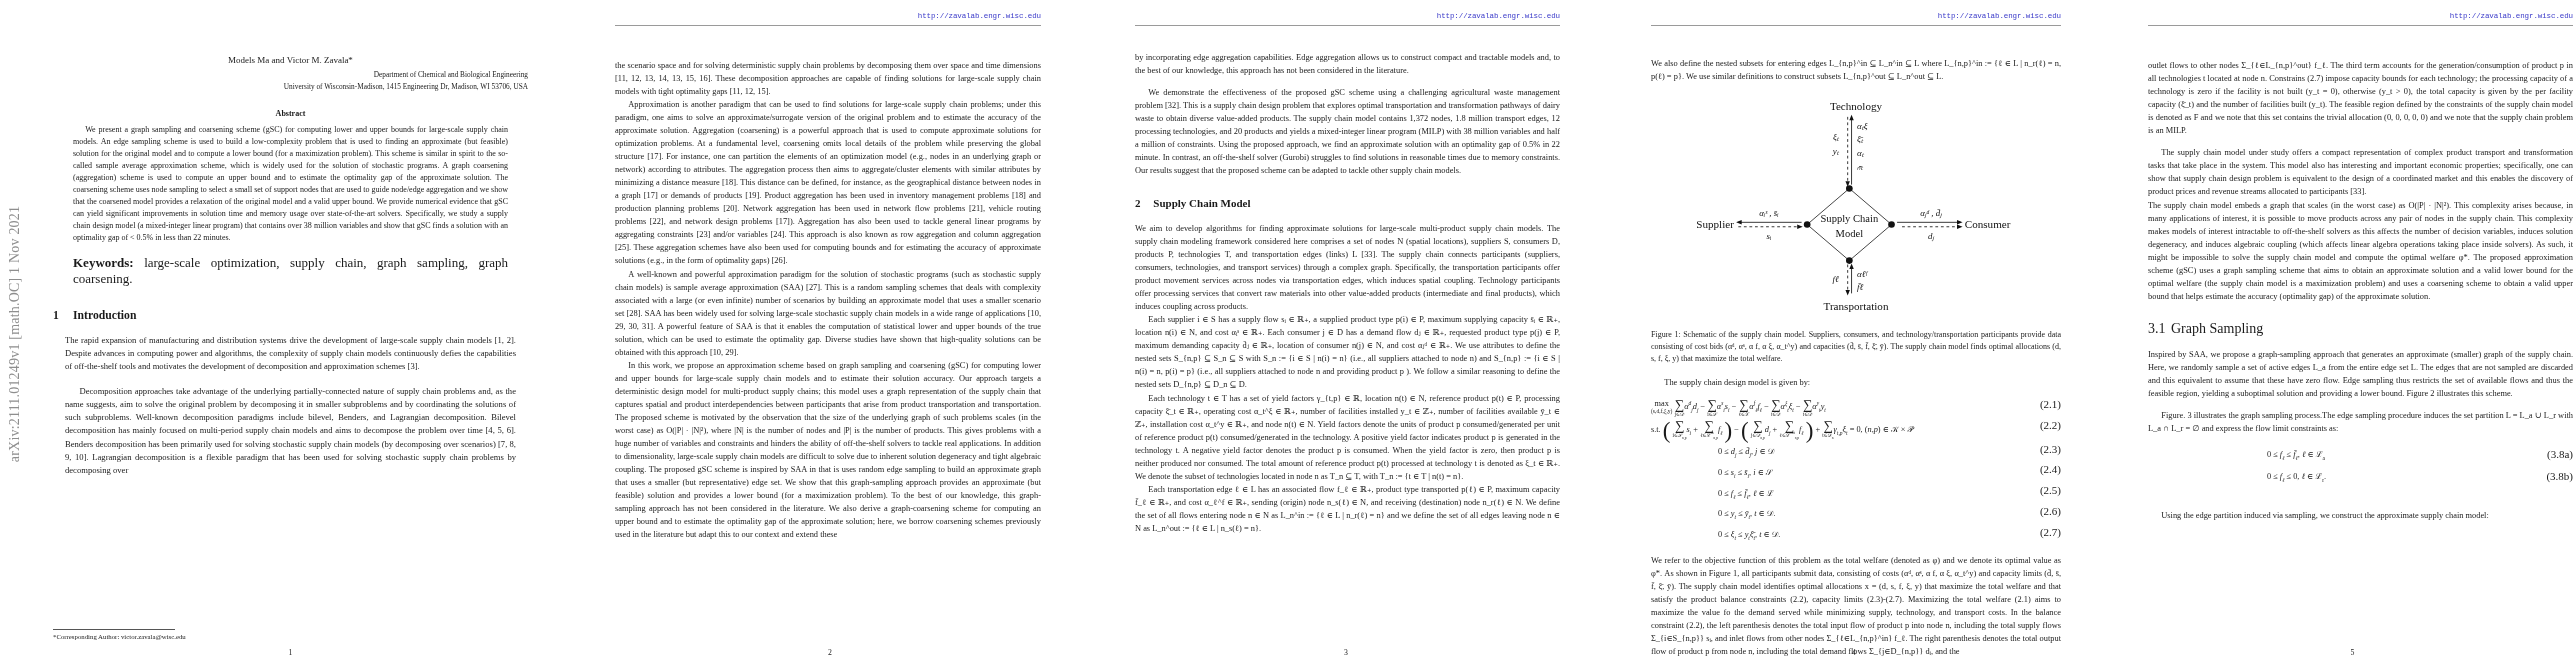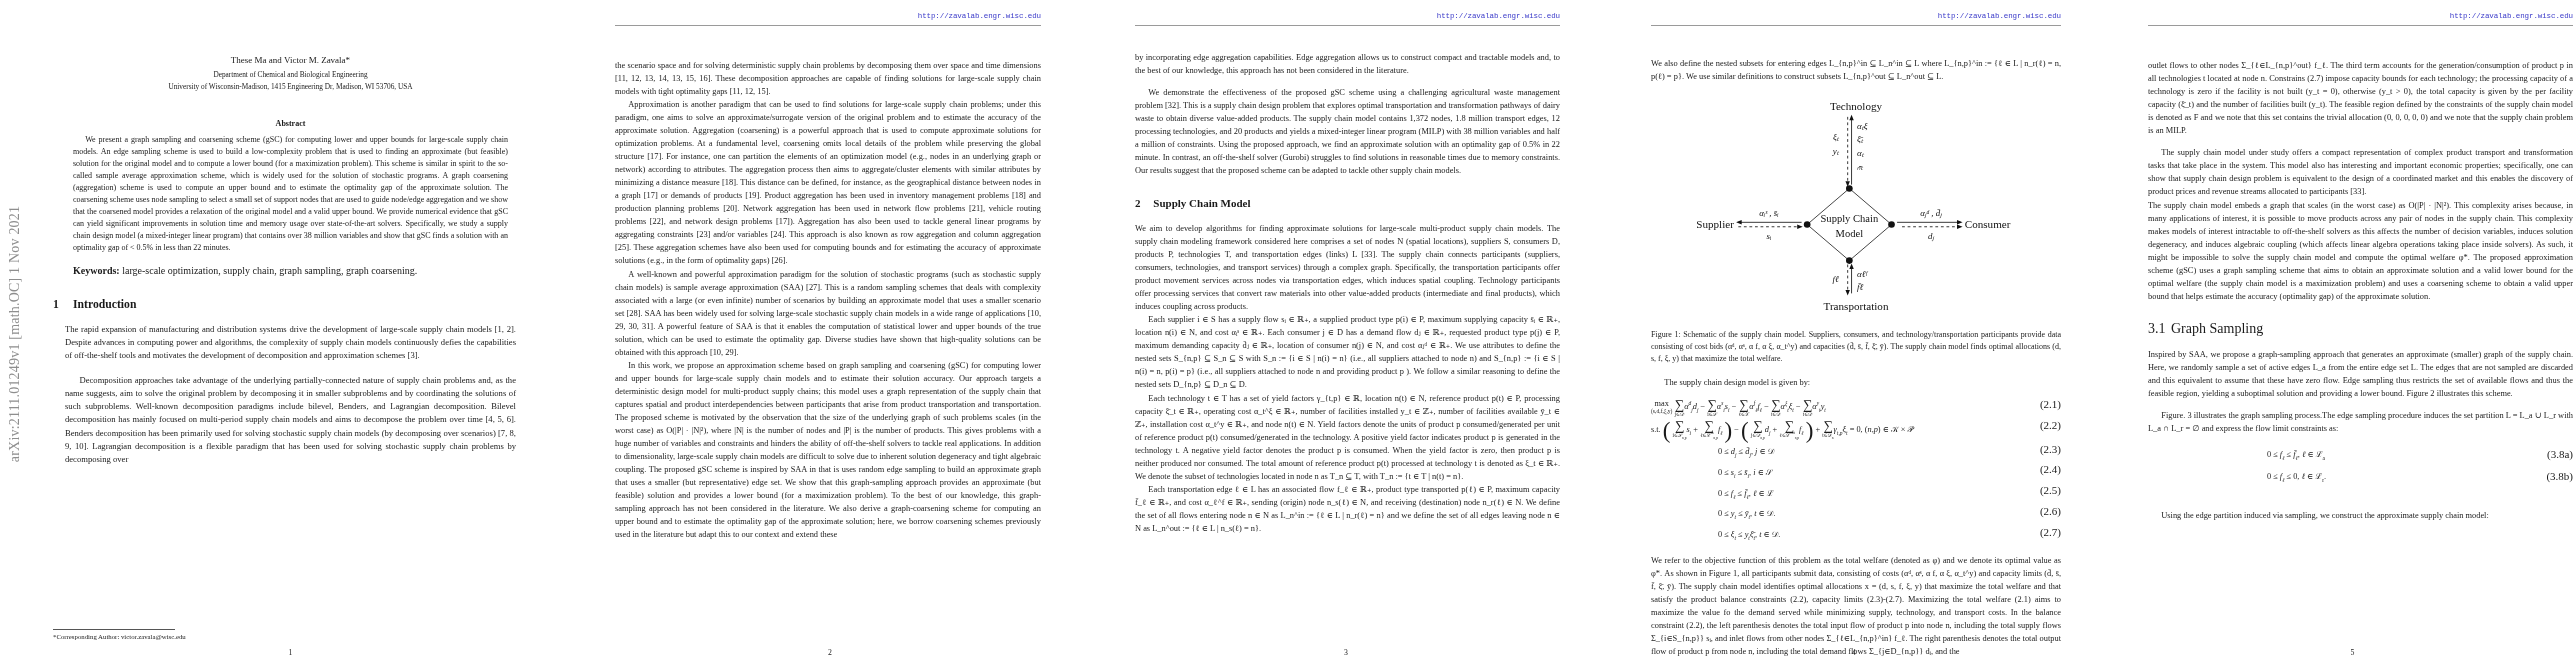--- a/index.html
+++ b/index.html
@@ -40,27 +40,27 @@
     font-size:7.5px;color:#3b3bc9;letter-spacing:-0.1px;
   }
   .runhead .rule{position:absolute;left:0;right:0;top:13.3px;border-top:0.8px solid #9a9a9a;}
 
   
   .title{
     text-align:center;font-size:14.5px;line-height:1.38;margin:47px 0 0 0;font-weight:400;
     letter-spacing:0.1px;
   }
   .authors{text-align:center;font-size:9px;margin-top:22px;}
-  .affil{text-align:center;font-size:7.3px;margin-top:5px;line-height:1.5;}
-  .abs-h{text-align:center;font-weight:bold;font-size:8px;margin-top:26px;}
+  .affil{text-align:right;font-size:7.3px;margin-top:5px;line-height:1.5;}
+  .abs-h{text-align:center;font-weight:bold;font-size:8px;margin-top:16px;}
   .abs-body{
     font-size:8px;line-height:1.495;text-align:justify;
     margin:6.1px 20px 0 20px;text-indent:12.2px;
   }
-  .keywords{font-size:10px;margin:11px 20px 0 20px;text-align:justify;}
+  .keywords{font-size:13px;margin:11px 20px 0 20px;text-align:justify;}
   .keywords b{font-weight:bold;}
   h2.sec{font-size:11.7px;font-weight:bold;margin:22px 0 7.8px 0;}
   h2.sec .num{display:inline-block;min-width:20px;}
   .body1{font-size:8.6px;line-height:1.53;text-align:justify;}
   .body1 p{margin:12px;text-indent:14.5px;}
   .body1 p.noind{text-indent:0;}
   .fnote{position:absolute;left:53px;bottom:27px;width:311px;}
   .fnote .rule{width:122px;border-top:0.5px solid #555;margin-bottom:2.8px;}
   .fnote .txt{font-size:6.8px;}
   .folio{position:absolute;left:0;right:0;bottom:10px;text-align:center;font-size:7.8px;}
@@ -104,21 +104,21 @@
 <body>
 
 <div class="viewer">
 
   <div class="page p1">
     <div class="arxiv-stamp">
       <span>arXiv:2111.01249v1  [math.OC]  1 Nov 2021</span>
     </div>
 
 
-    <div class="authors">These Ma and Victor M. Zavala*</div>
+    <div class="authors">Models Ma and Victor M. Zavala*</div>
     <div class="affil">Department of Chemical and Biological Engineering</div>
     <div class="affil" style="margin-top:1.1px">University of Wisconsin-Madison, 1415 Engineering Dr, Madison, WI 53706, USA</div>
 
     <div class="abs-h">Abstract</div>
     <div class="abs-body">We present a graph sampling and coarsening scheme (gSC) for computing lower and upper bounds for large-scale supply chain models. An edge sampling scheme is used to build a low-complexity problem that is used to finding an approximate (but feasible) solution for the original model and to compute a lower bound (for a maximization problem). This scheme is similar in spirit to the so-called sample average approximation scheme, which is widely used for the solution of stochastic programs. A graph coarsening (aggregation) scheme is used to compute an upper bound and to estimate the optimality gap of the approximate solution. The coarsening scheme uses node sampling to select a small set of support nodes that are used to guide node/edge aggregation and we show that the coarsened model provides a relaxation of the original model and a valid upper bound. We provide numerical evidence that gSC can yield significant improvements in solution time and memory usage over state-of-the-art solvers. Specifically, we study a supply chain design model (a mixed-integer linear program) that contains over 38 million variables and show that gSC finds a solution with an optimality gap of &lt; 0.5% in less than 22 minutes.</div>
 
     <div class="keywords">
       <b>Keywords:</b>
       <span>large-scale optimization, supply chain, graph sampling, graph coarsening.</span>
     </div>

